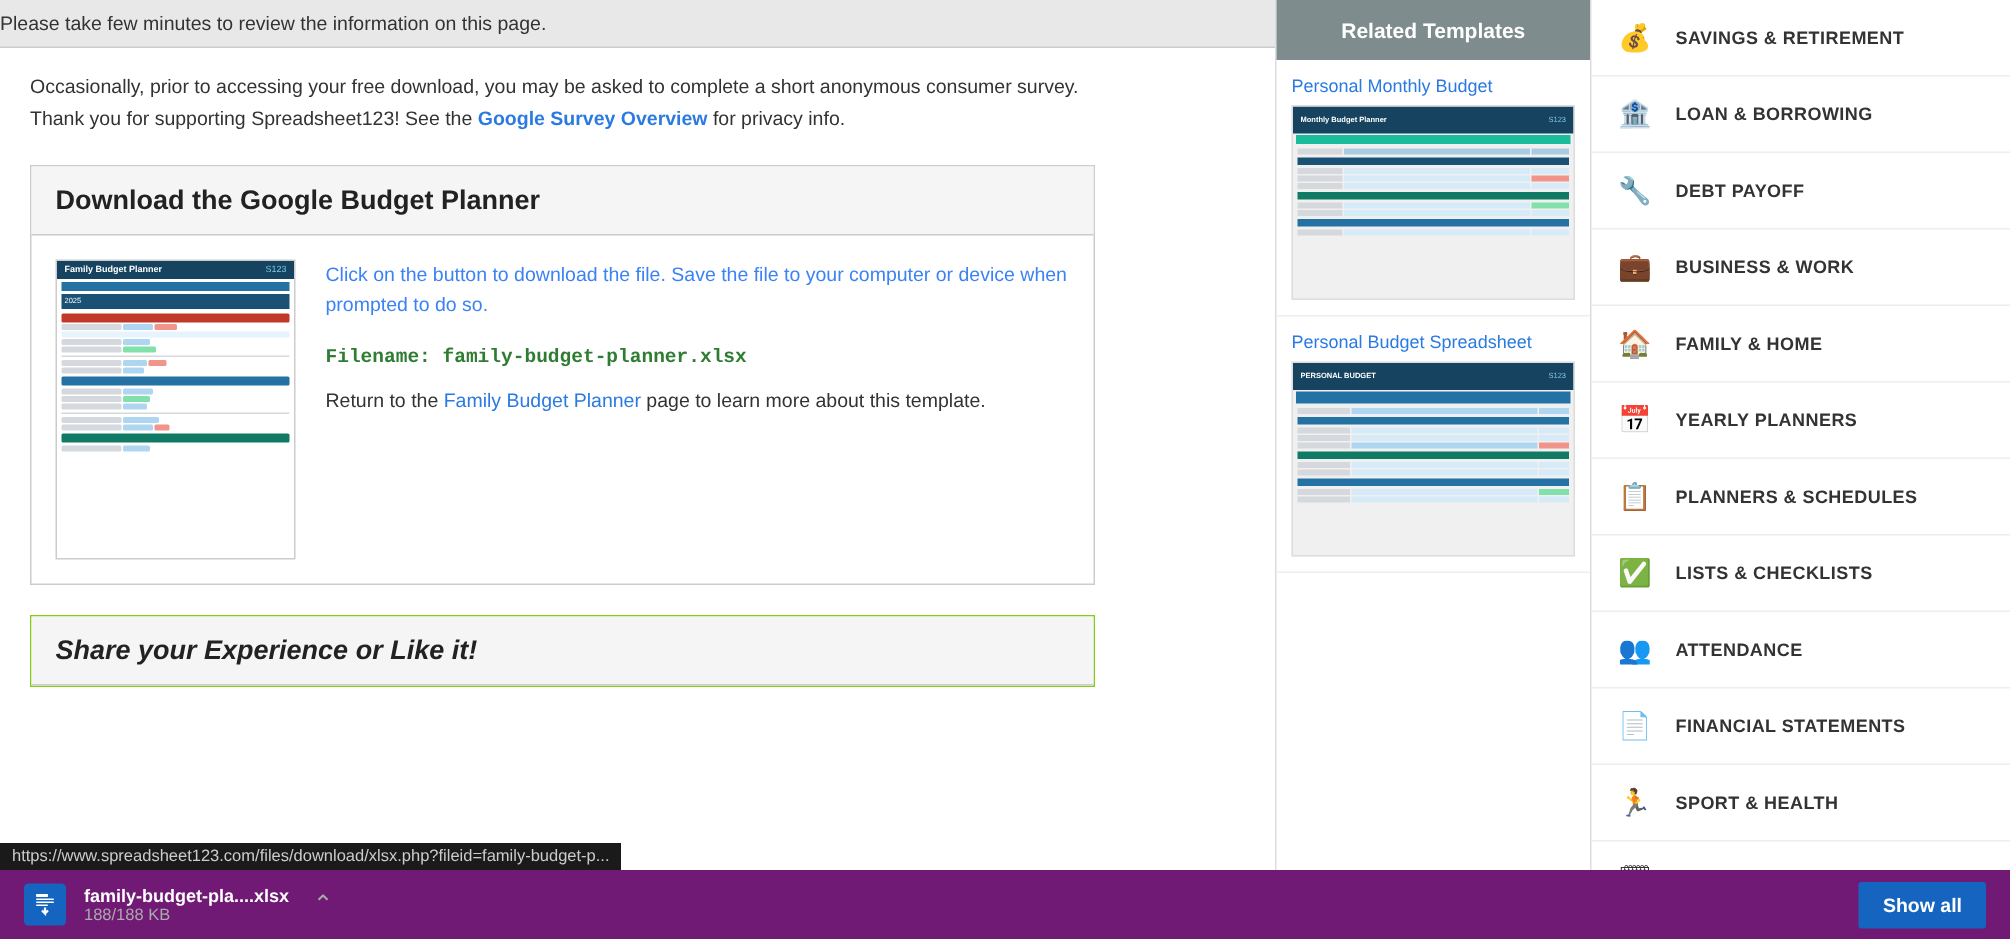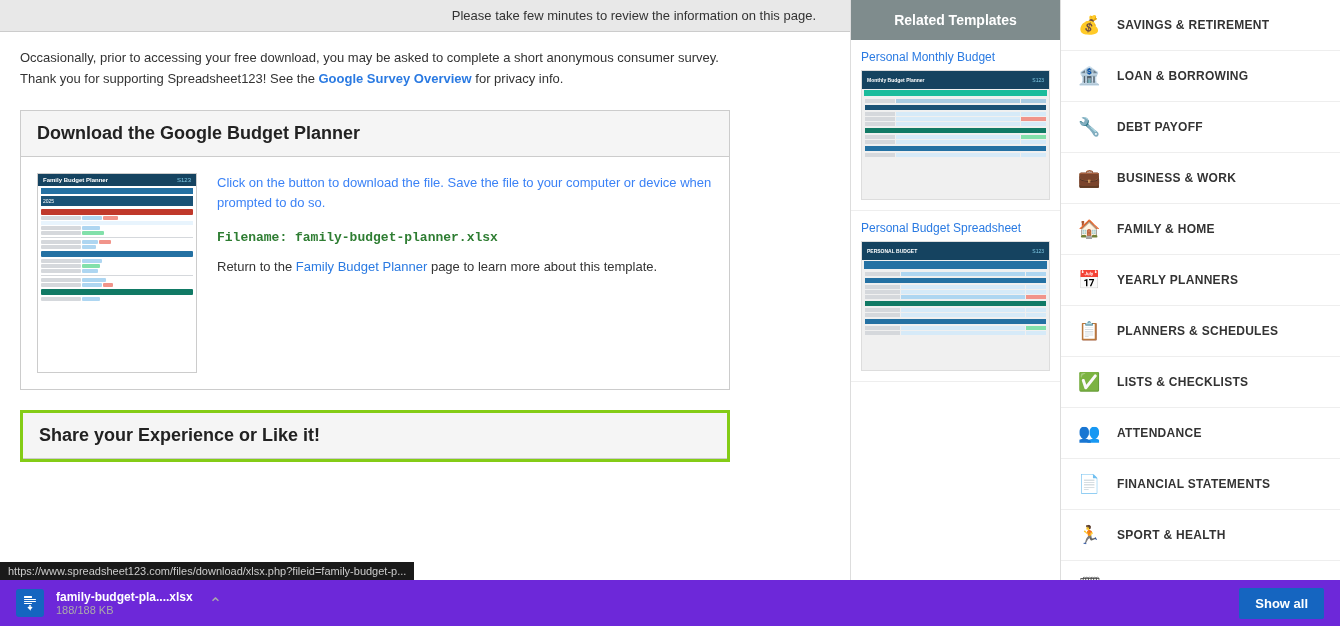--- a/index.html
+++ b/index.html
@@ -5,25 +5,24 @@
     * { box-sizing: border-box; margin: 0; padding: 0; }
     body { font-family: Arial, sans-serif; font-size: 14px; background: #fff; color: #333; overflow-x: hidden; }
 
     .page-wrapper { display: flex; width: 1340px; min-height: 626px; position: relative; }
 
     
     .main-content { flex: 1; padding: 0 0 0 0; background: #fff; }
 
     .top-notice {
       background: #e8e8e8;
-      padding: 8px 34px;
+      padding: 8px 0;
       font-size: 13px;
       color: #333;
       border-bottom: 1px solid #ccc;
-      text-align: right;
     }
 
     .content-body { padding: 16px 20px; max-width: 750px; }
 
     .survey-notice {
       font-size: 13px;
       color: #333;
       line-height: 1.6;
       margin-bottom: 20px;
     }
@@ -95,23 +94,24 @@
     }
 
     .return-link {
       font-size: 13px;
       color: #333;
       line-height: 1.6;
     }
     .return-link a { color: #2a7ae2; text-decoration: none; }
 
     .share-section {
-      border: 3px solid #84cc16;
+      border: 1px solid #84cc16;
       padding: 0;
       margin-bottom: 0;
+      font-style: italic;
     }
 
     .share-title {
       background: #f5f5f5;
       border-bottom: 1px solid #ccc;
       padding: 12px 16px;
       font-size: 18px;
       font-weight: bold;
       color: #222;
     }
@@ -190,21 +190,21 @@
       letter-spacing: 0.3px;
     }
 
     
     .download-bar {
       position: fixed;
       bottom: 0;
       left: 0;
       width: 1340px;
       height: 46px;
-      background: #6d28d9;
+      background: #701a75;
       display: flex;
       align-items: center;
       justify-content: space-between;
       padding: 0 16px;
       z-index: 100;
     }
 
     .download-bar-left {
       display: flex;
       align-items: center;

